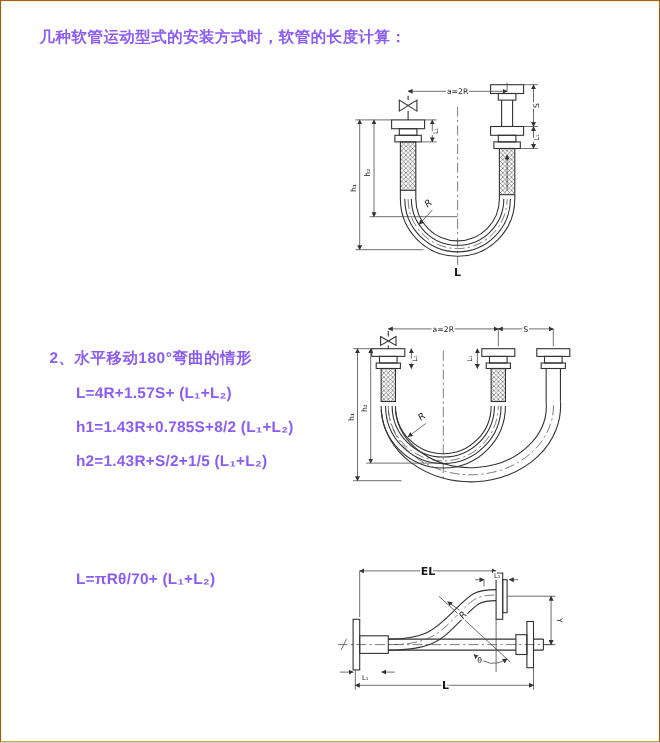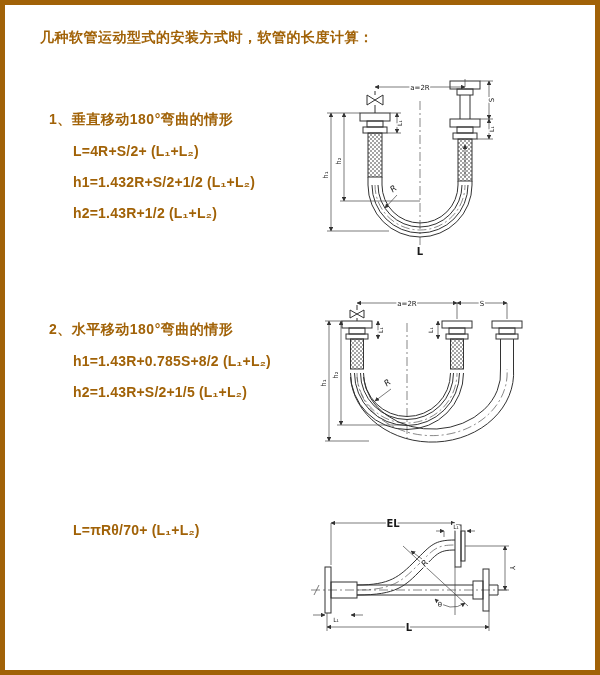--- a/index.html
+++ b/index.html
@@ -1,20 +1,20 @@
 <!DOCTYPE html>
 <html><head>
 <meta charset="utf-8">
 <style>
   html,body{margin:0;padding:0;background:#e9e9e9;}
   .page{
     position:relative;width:600px;height:675px;background:#ffffff;
     font-family:"Liberation Sans","DejaVu Sans",sans-serif;
-    color:#a16207;overflow:hidden;
-    border:5px solid #a16207;box-sizing:border-box;
+    color:#8b5cf6;overflow:hidden;
+    border:1px solid #a16207;box-sizing:border-box;
   }
   .title{position:absolute;left:35px;top:24px;font-size:14px;font-weight:700;letter-spacing:0.5px;}
   .section{position:absolute;}
   .sec-heading{font-size:14px;font-weight:700;margin-bottom:15px;letter-spacing:0.5px;}
   .formula{font-size:14px;font-weight:700;margin:0 0 17px 24px;line-height:14px;letter-spacing:0.2px;}
   .sec3 .formula{margin-bottom:15px;}
   .diagram{position:absolute;}
   svg{display:block;}
   svg text{font-family:"DejaVu Sans","Liberation Sans",sans-serif;fill:#1a1a1a;}
   .dimtxt{font-size:7px;}
@@ -26,29 +26,24 @@
   .main{stroke:#333;stroke-width:1;fill:none;}
   .cl{stroke:#555;stroke-width:0.7;fill:none;stroke-dasharray:9 3 2 3;}
 </style>
 </head>
 <body>
 
 <div class="page">
 
   <div class="title">几种软管运动型式的安装方式时，软管的长度计算：</div>
 
-  <div class="section" style="left:44px;top:106px;">
-    <div class="sec-heading">1、垂直移动180°弯曲的情形</div>
-    <div class="formula">L=4R+S/2+ (L₁+L₂)</div>
-    <div class="formula">h1=1.432R+S/2+1/2 (L₁+L₂)</div>
-    <div class="formula">h2=1.43R+1/2 (L₁+L₂)</div>
-  </div>
 
   <div class="section" style="left:44px;top:316px;">
     <div class="sec-heading">2、水平移动180°弯曲的情形</div>
+    <div class="formula">L=4R+1.57S+ (L₁+L₂)</div>
     <div class="formula">h1=1.43R+0.785S+8/2 (L₁+L₂)</div>
     <div class="formula">h2=1.43R+S/2+1/5 (L₁+L₂)</div>
   </div>
 
   <div class="section sec3" style="left:44px;top:518px;">
     <div class="formula">L=πRθ/70+ (L₁+L₂)</div>
   </div>
 
   <div class="diagram" style="left:312px;top:68px;">
   <svg width="216" height="186" viewBox="0 0 216 186">

